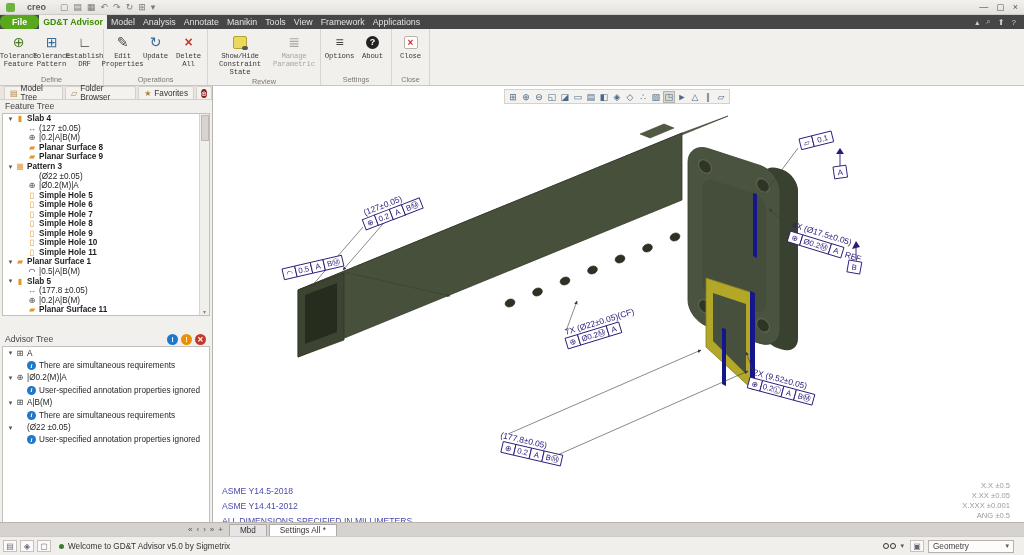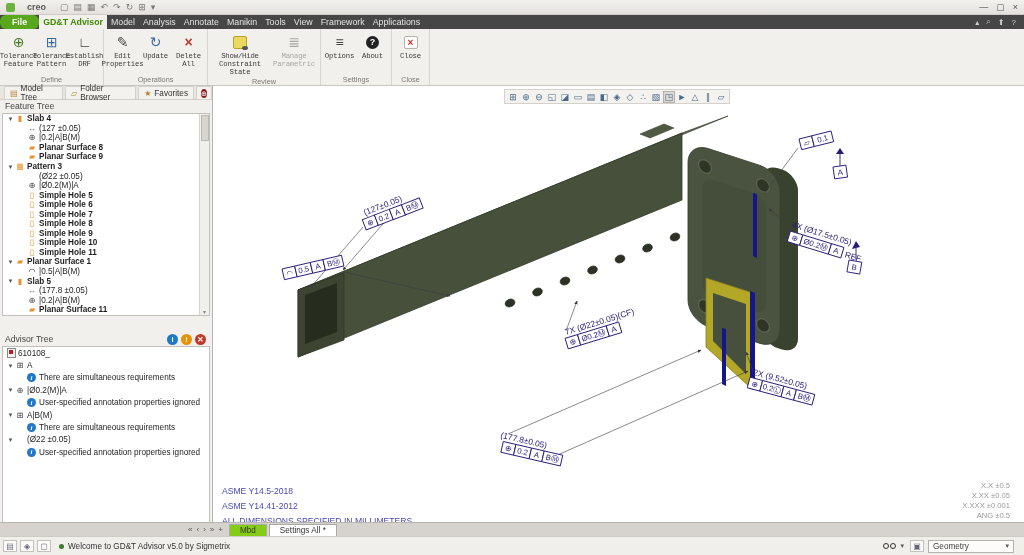--- a/index.html
+++ b/index.html
@@ -73,21 +73,21 @@
   #notes{position:absolute;left:8px;top:398px;font-size:8.6px;color:#4a4ab0;line-height:15px;}
   #tolblock{position:absolute;right:14px;top:395px;font-size:7.6px;color:#9a9a9a;text-align:right;line-height:10px;}
   svg text{font-family:"Liberation Sans",sans-serif;}
   .fcf rect{fill:#fff;stroke:#281a78;stroke-width:.9;}
   .fcf text{fill:#281a78;font-size:7.8px;text-anchor:middle;}
   .fcf .callout{font-size:8.4px;text-anchor:start;}
   .ldr{stroke:#3a3a3a;stroke-width:.6;fill:none;}
   
   #modeltabs{position:absolute;left:0;top:522px;width:1024px;height:14px;background:#d6d3cf;border-top:1px solid #b8b5b1;display:flex;align-items:flex-end;font-size:8.2px;}
   .mnav{display:flex;gap:4px;align-items:center;color:#555;padding:0 6px 2px 188px;font-size:8px;}
-  .mtab{padding:1px 10px;background:#84cc16;border:1px solid #aeaba6;border-bottom:none;margin-right:2px;color:#333;cursor:default;}
+  .mtab{padding:1px 10px;background:#e5e5e5;border:1px solid #aeaba6;border-bottom:none;margin-right:2px;color:#333;cursor:default;}
   .mtab.active{background:#fff;font-weight:normal;}
   #statusbar{position:absolute;left:0;top:536px;width:1024px;height:19px;background:#f1efec;border-top:1px solid #cfccc8;display:flex;align-items:center;font-size:8.2px;color:#333;}
   .sic{width:14px;height:12px;border:1px solid #c5c2bd;background:#fbfaf8;margin-left:3px;display:flex;align-items:center;justify-content:center;font-size:8px;color:#667;}
   .smsg{margin-left:8px;display:flex;align-items:center;gap:4px;}
   .dot{width:5px;height:5px;border-radius:50%;background:#3a7d2c;}
   .srp{margin-left:auto;display:flex;align-items:center;gap:4px;padding-right:10px;}
   .sselect{width:86px;height:13px;border:1px solid #b5b2ad;background:#fdfcfb;display:flex;align-items:center;justify-content:space-between;padding:0 4px;color:#444;}
   .binoc{display:flex;align-items:center;gap:1px;}
   .binoc i{width:6px;height:6px;border:1.5px solid #333;border-radius:50%;display:inline-block;}
 </style>
@@ -352,24 +352,20 @@
   </div>
   <div class="advhead">
     <span>Advisor Tree</span>
     <span class="advbtns">
       <span class="cbtn cb-i">i</span>
       <span class="cbtn cb-w">!</span>
       <span class="cbtn cb-e">✕</span>
     </span>
   </div>
   <div class="advbox">
-    <div class="arow">
-        <span class="ic-part"></span>
-        <span class="tlabel">610108_</span>
-      </div>
     <div class="arow">
         <span class="tar">▾</span>
         <span class="ticon d">⊞</span>
         <span class="tlabel">A</span>
       </div>
     <div class="arow ind">
         <span class="ic-info">i</span>
         <span class="tlabel">There are simultaneous requirements</span>
       </div>
     <div class="arow">

